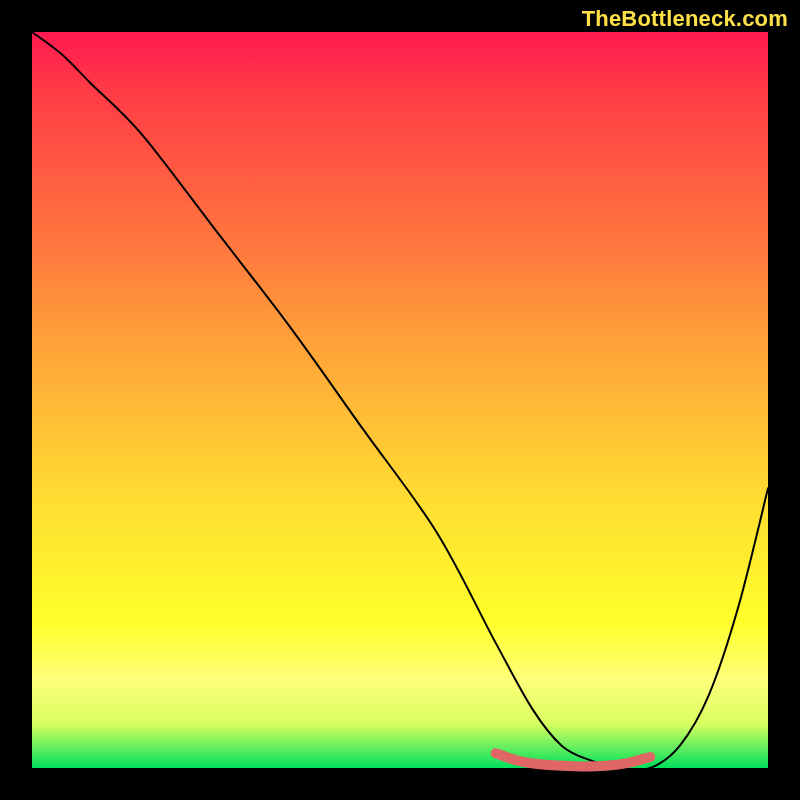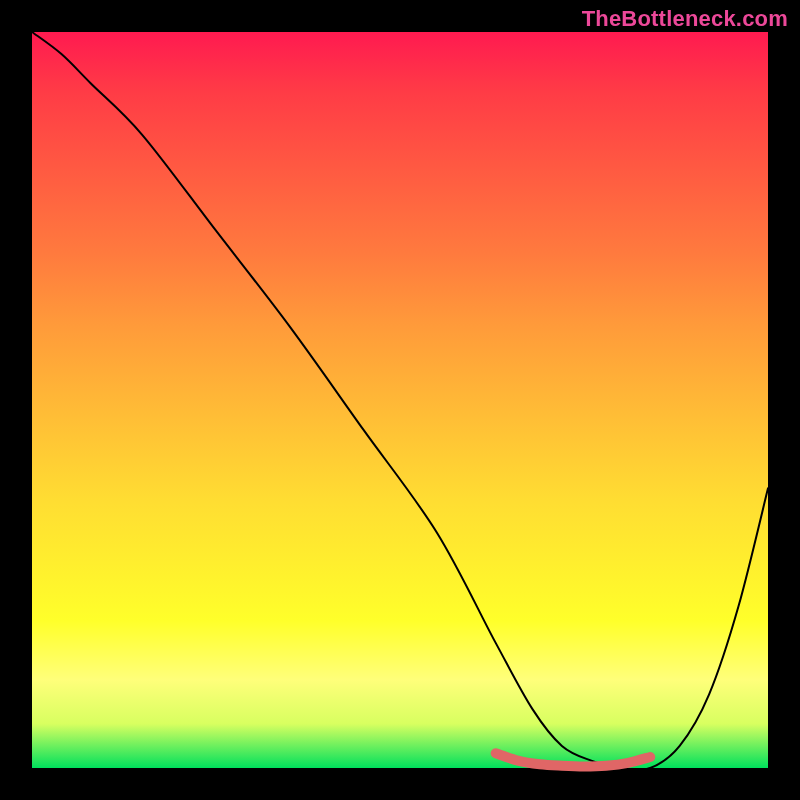--- a/index.html
+++ b/index.html
@@ -31,21 +31,21 @@
       #d8ff60 94%,
       #00e05c 100%);
   }
   .watermark {
     position: absolute;
     top: 6px;
     right: 12px;
     font-family: Arial, Helvetica, sans-serif;
     font-size: 22px;
     font-weight: 600;
-    color: #ec4899;
+    color: #fde047;
     letter-spacing: 0.2px;
   }
   svg.curve {
     position: absolute;
     left: 0;
     top: 0;
   }
 </style>
 </head>
 <body>

